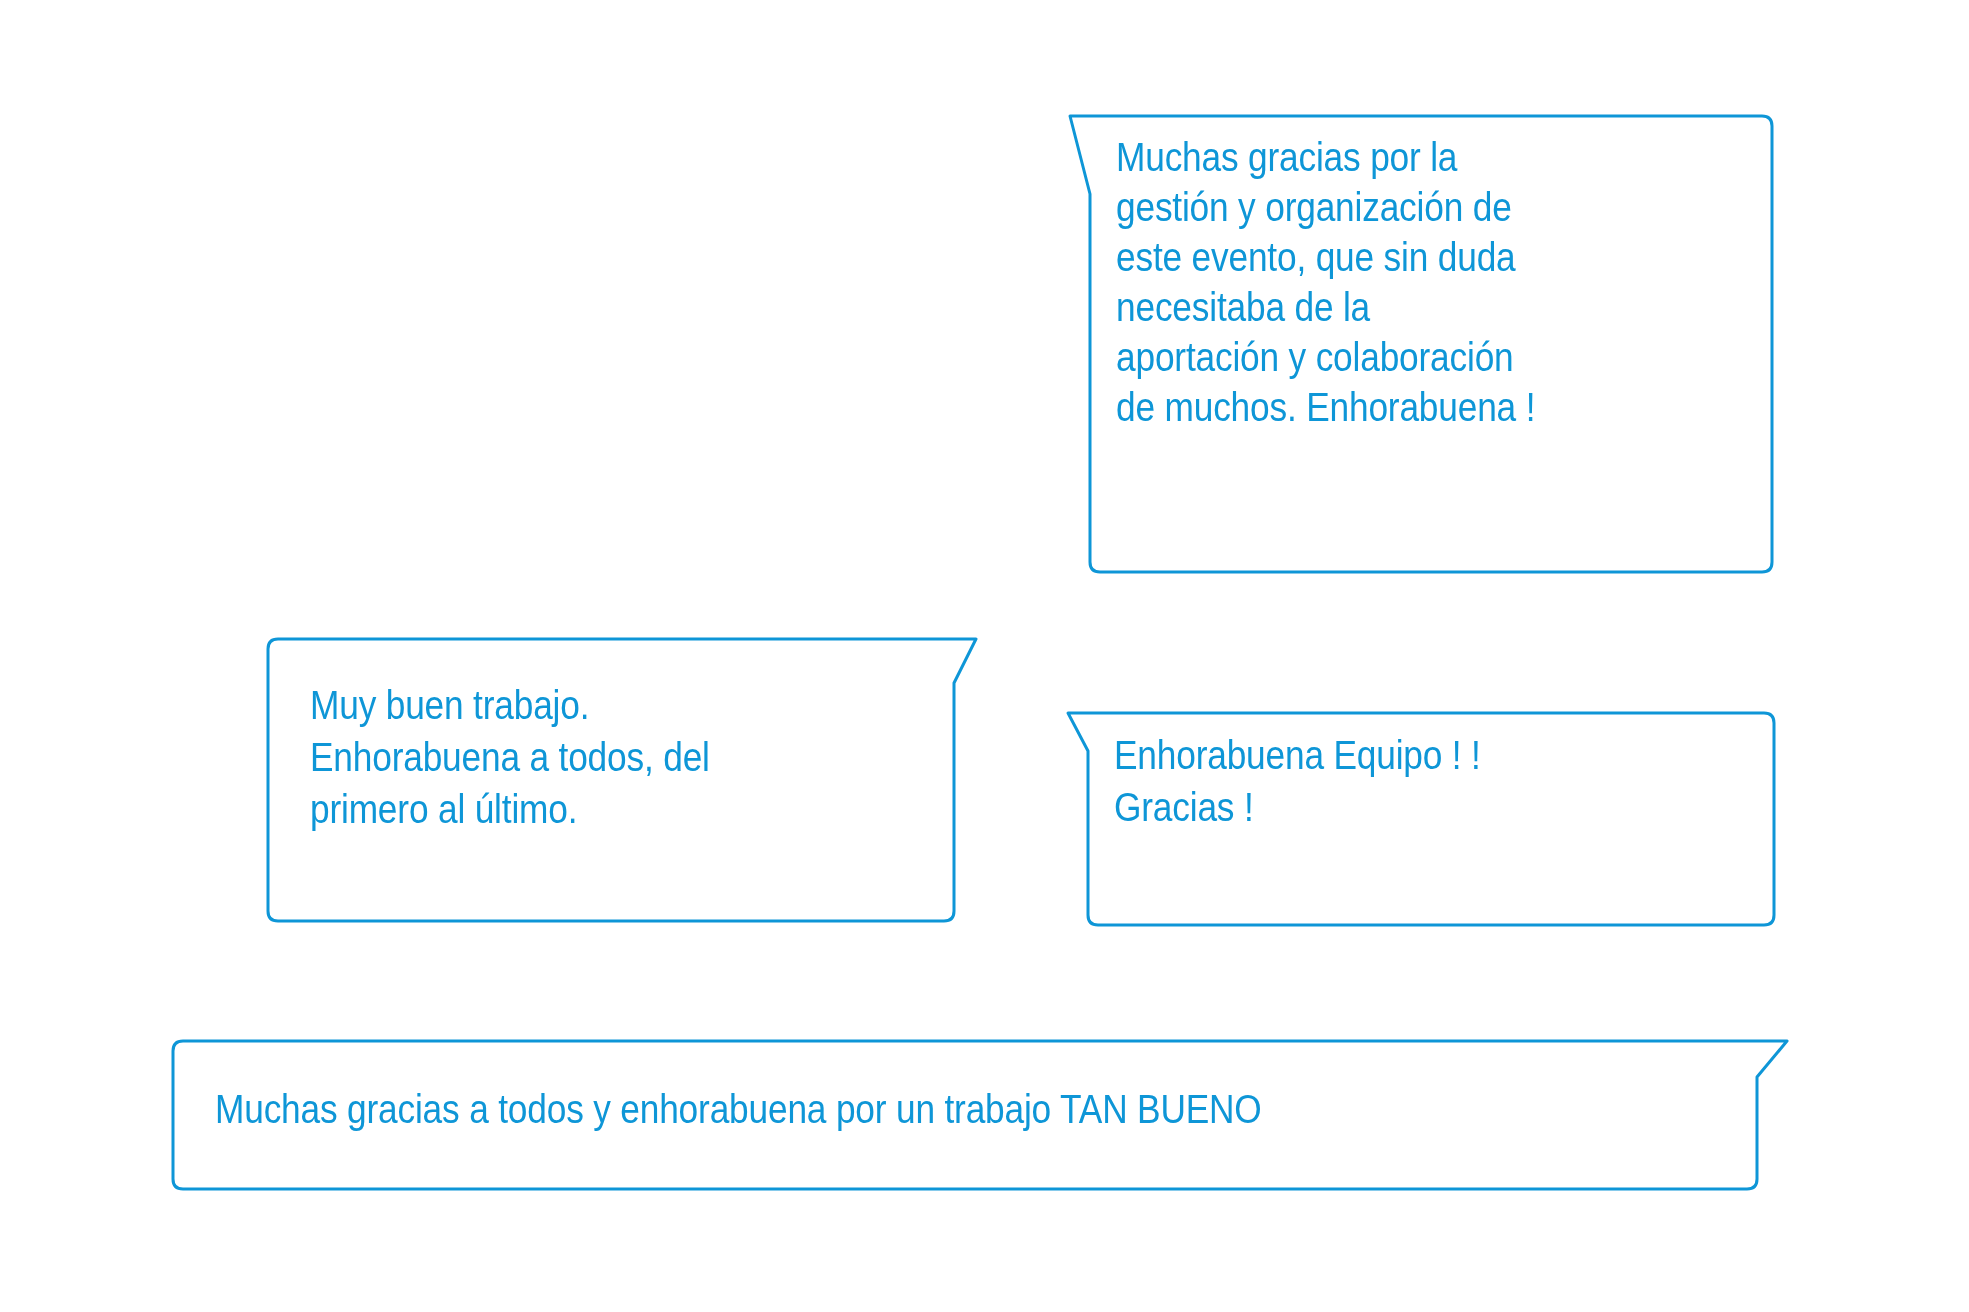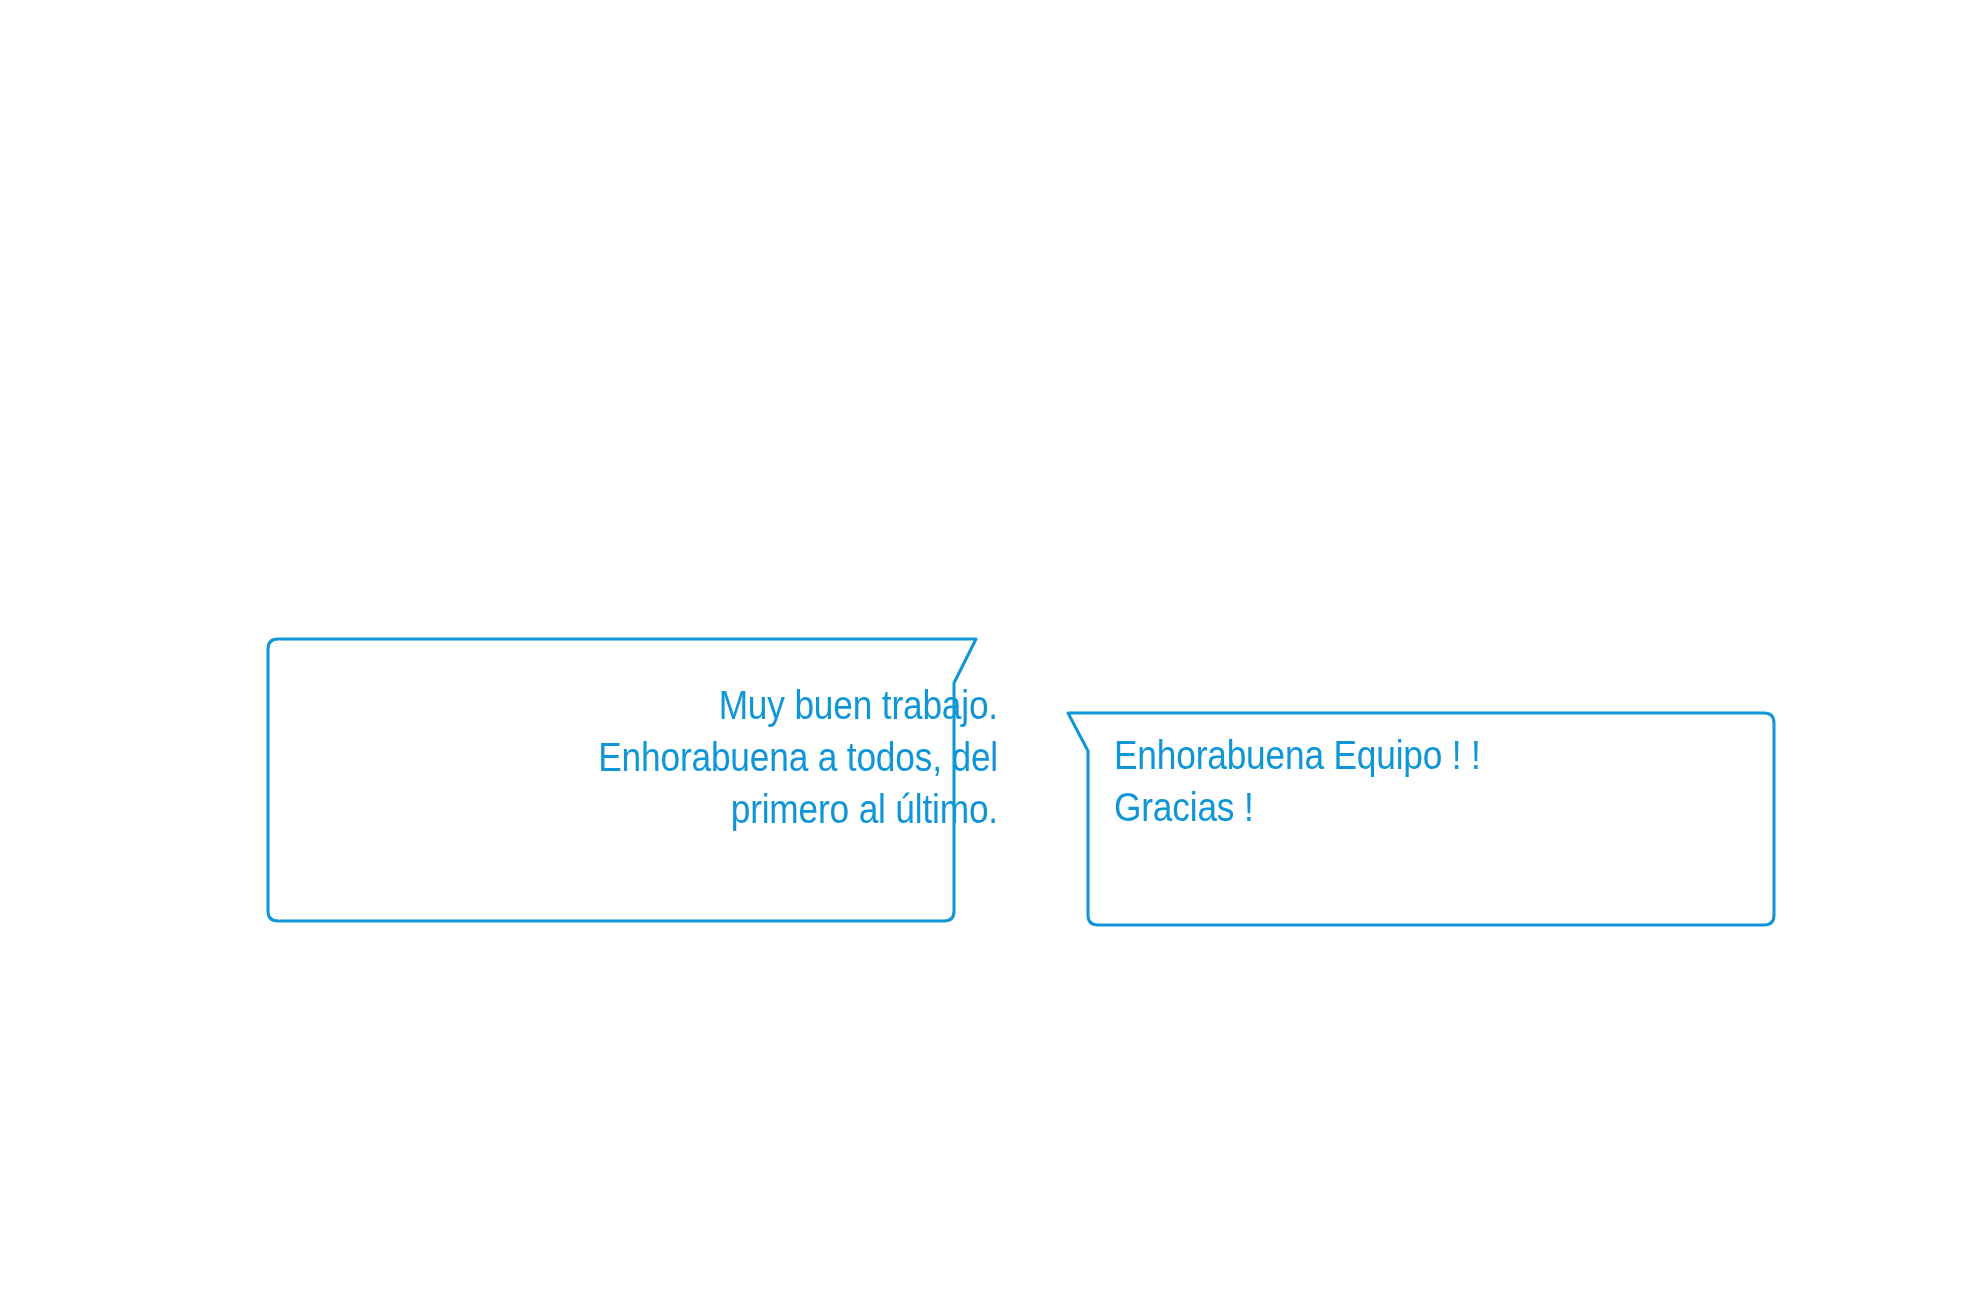--- a/index.html
+++ b/index.html
@@ -50,21 +50,21 @@
   }
 
   
   #bubble-2 { left: 1058px; top: 90px; width: 726px; height: 494px; }
   #bubble-2 .bubble-text {
     left: 58px; top: 42px; width: 820px;
     font-size: 41px; line-height: 50px;
   }
 
   
-  #bubble-3 { left: 258px; top: 633px; width: 724px; height: 292px; text-align: right; }
+  #bubble-3 { left: 258px; top: 633px; width: 724px; height: 292px; }
   #bubble-3 .bubble-text {
     left: 52px; top: 46px; width: 800px;
     font-size: 41px; line-height: 52px;
   }
 
   
   #bubble-4 { left: 1056px; top: 687px; width: 728px; height: 250px; }
   #bubble-4 .bubble-text {
     left: 58px; top: 42px; width: 820px;
     font-size: 41px; line-height: 52px;
@@ -76,20 +76,39 @@
     left: 50px; top: 50px; width: 1800px;
     font-size: 41px; line-height: 48px;
   }
 </style>
 </head>
 <body>
 
 <div id="stage">
 
 
+  <div class="bubble" id="bubble-2">
+    <svg viewBox="0 0 726 494" preserveAspectRatio="none">
+      <path d="M 32 104
+               L 32 472
+               Q 32 482 42 482
+               L 704 482
+               Q 714 482 714 472
+               L 714 36
+               Q 714 26 704 26
+               L 12 26
+               L 32 104 Z" fill="#ffffff" stroke="#0E96D7" stroke-width="3" stroke-linejoin="round"></path>
+    </svg>
+    <div class="bubble-text">Muchas gracias por la
+gestión y organización de
+este evento, que sin duda
+necesitaba de la
+aportación y colaboración
+de muchos. Enhorabuena !</div>
+  </div>
 
   <div class="bubble" id="bubble-3">
     <svg viewBox="0 0 724 292" preserveAspectRatio="none">
       <path d="M 10 22
                L 10 278
                Q 10 288 20 288
                L 686 288
                Q 696 288 696 278
                L 696 50
                L 718 6
@@ -110,14 +129,28 @@
                Q 718 238 718 228
                L 718 36
                Q 718 26 708 26
                L 12 26
                L 32 64 Z" fill="#ffffff" stroke="#0E96D7" stroke-width="3" stroke-linejoin="round"></path>
     </svg>
     <div class="bubble-text"> Enhorabuena Equipo ! !
 Gracias !</div>
   </div>
 
+  <div class="bubble" id="bubble-5">
+    <svg viewBox="0 0 1630 160" preserveAspectRatio="none">
+      <path d="M 8 20
+               L 8 144
+               Q 8 154 18 154
+               L 1582 154
+               Q 1592 154 1592 144
+               L 1592 42
+               L 1622 6
+               L 18 6
+               Q 8 6 8 16 Z" fill="#ffffff" stroke="#0E96D7" stroke-width="3" stroke-linejoin="round"></path>
+    </svg>
+    <div class="bubble-text">Muchas gracias a todos y enhorabuena por un trabajo TAN BUENO</div>
+  </div>
 
 </div>
 
 </body></html>

